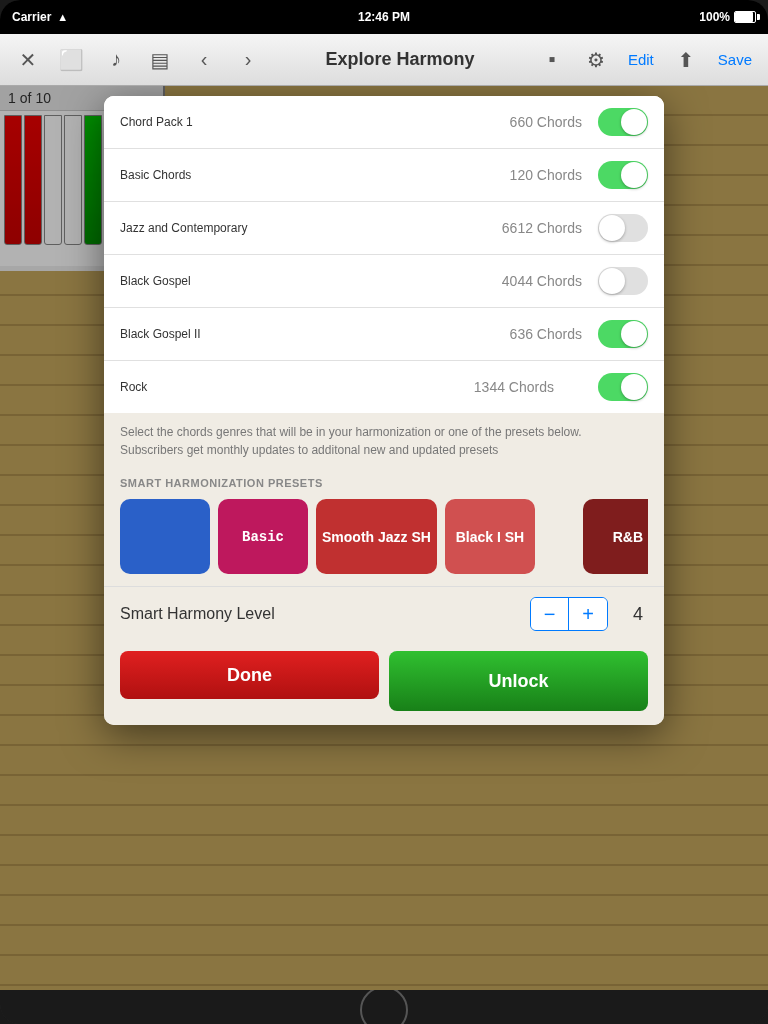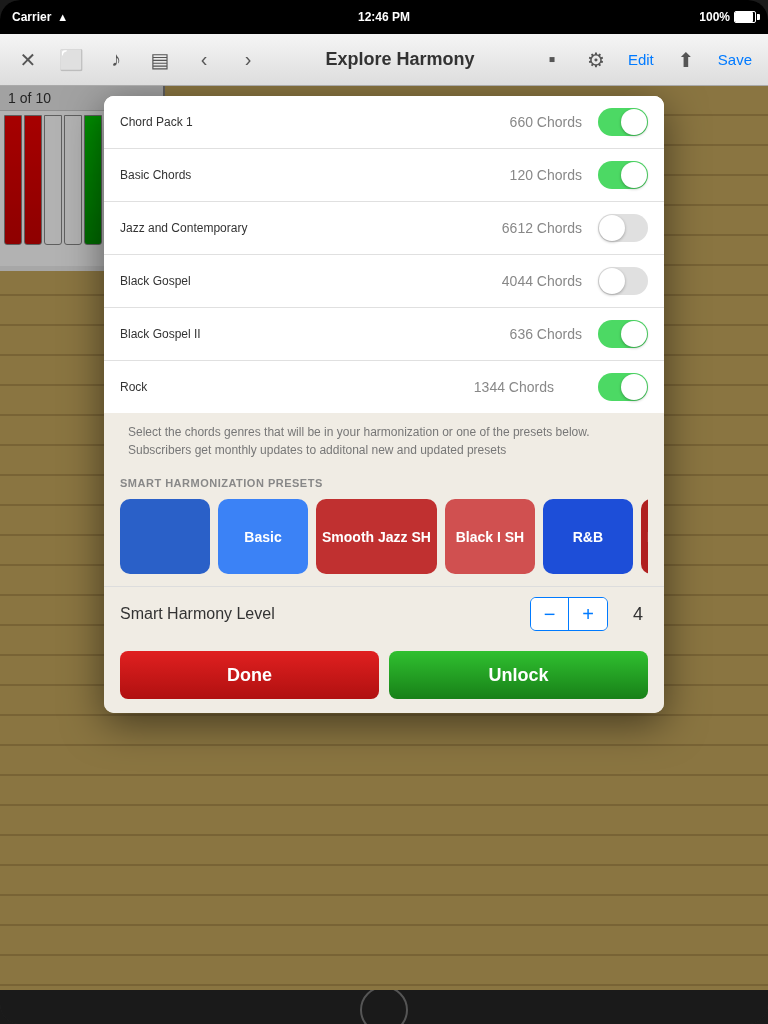--- a/index.html
+++ b/index.html
@@ -231,21 +231,20 @@
     .toggle.on .toggle-thumb { left: 23px; }
     .toggle.off .toggle-thumb { left: 1px; }
 
     
     .description-text {
       padding: 10px 16px;
       font-size: 12px;
       color: #777;
       line-height: 1.5;
       background: #f0ece4;
-      margin-left: 8px;
     }
 
     
     .presets-section {
       padding: 8px 16px;
       background: #f0ece4;
     }
 
     .presets-label {
       font-size: 11px;
@@ -272,24 +271,24 @@
       text-align: center;
       font-size: 14px;
       font-weight: 600;
       color: #fff;
       cursor: pointer;
       padding: 6px;
       flex-shrink: 0;
     }
 
     .preset-btn.blue { background: #2a60c8; }
-    .preset-btn.purple { background: #3b82f6; }
+    .preset-btn.purple { background: #be185d; font-family: Liberation Mono, monospace; }
     .preset-btn.red { background: #c03030; }
     .preset-btn.pink { background: #d05050; }
-    .preset-btn.orange { background: #1d4ed8; }
+    .preset-btn.orange { background: #7f1d1d; margin-left: 40px; }
     .preset-btn.dark-red { background: #b02020; }
 
     
     .harmony-level {
       display: flex;
       align-items: center;
       padding: 10px 16px;
       background: #f0ece4;
       border-top: 1px solid #ddd;
     }
@@ -347,21 +346,21 @@
       border: none;
       border-radius: 8px;
       color: #fff;
       font-size: 18px;
       font-weight: 600;
       cursor: pointer;
     }
 
     .btn-unlock {
       flex: 1;
-      height: 48px;
+      height: 60px;
       background: linear-gradient(to bottom, #30c030, #188018);
       border: none;
       border-radius: 8px;
       color: #fff;
       font-size: 18px;
       font-weight: 600;
       cursor: pointer;
     }
 
     

